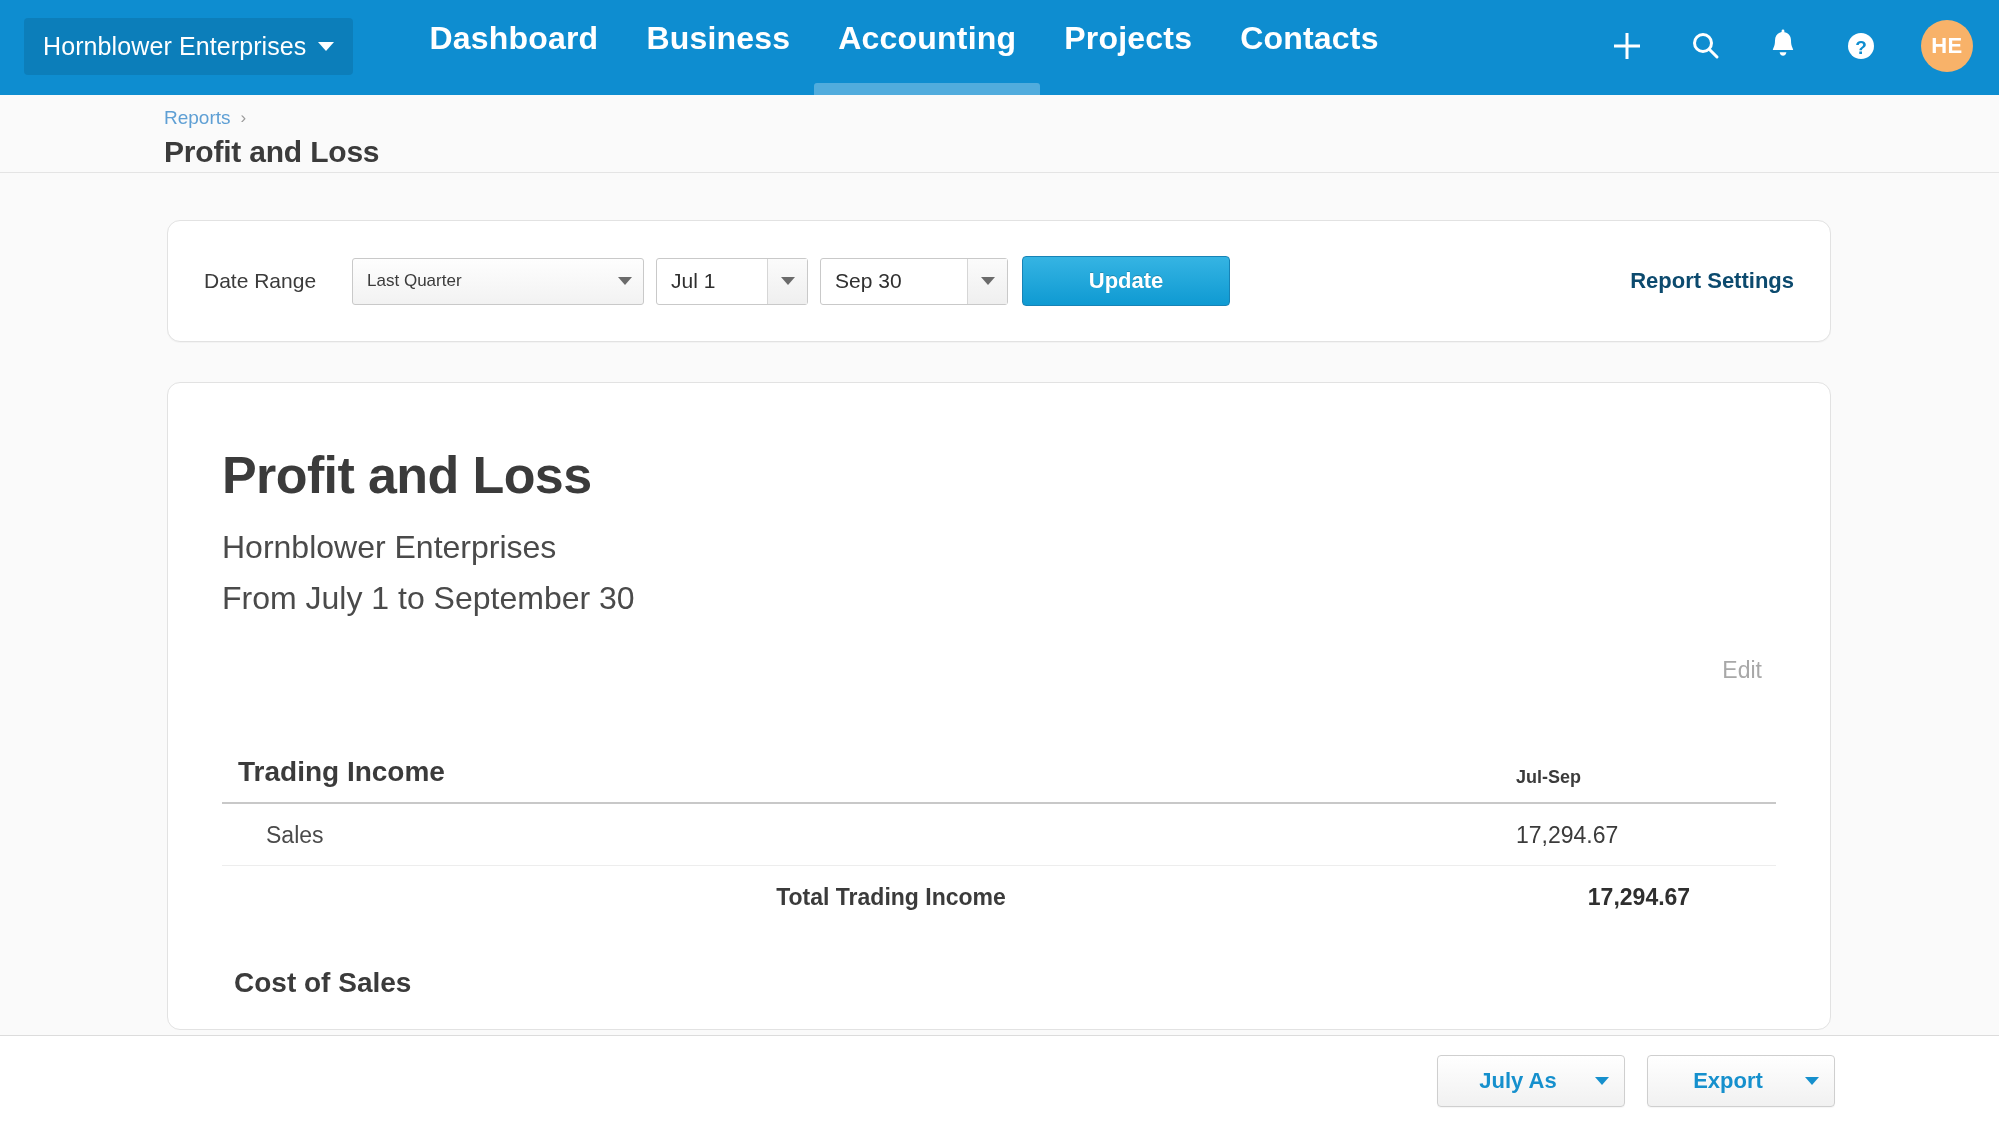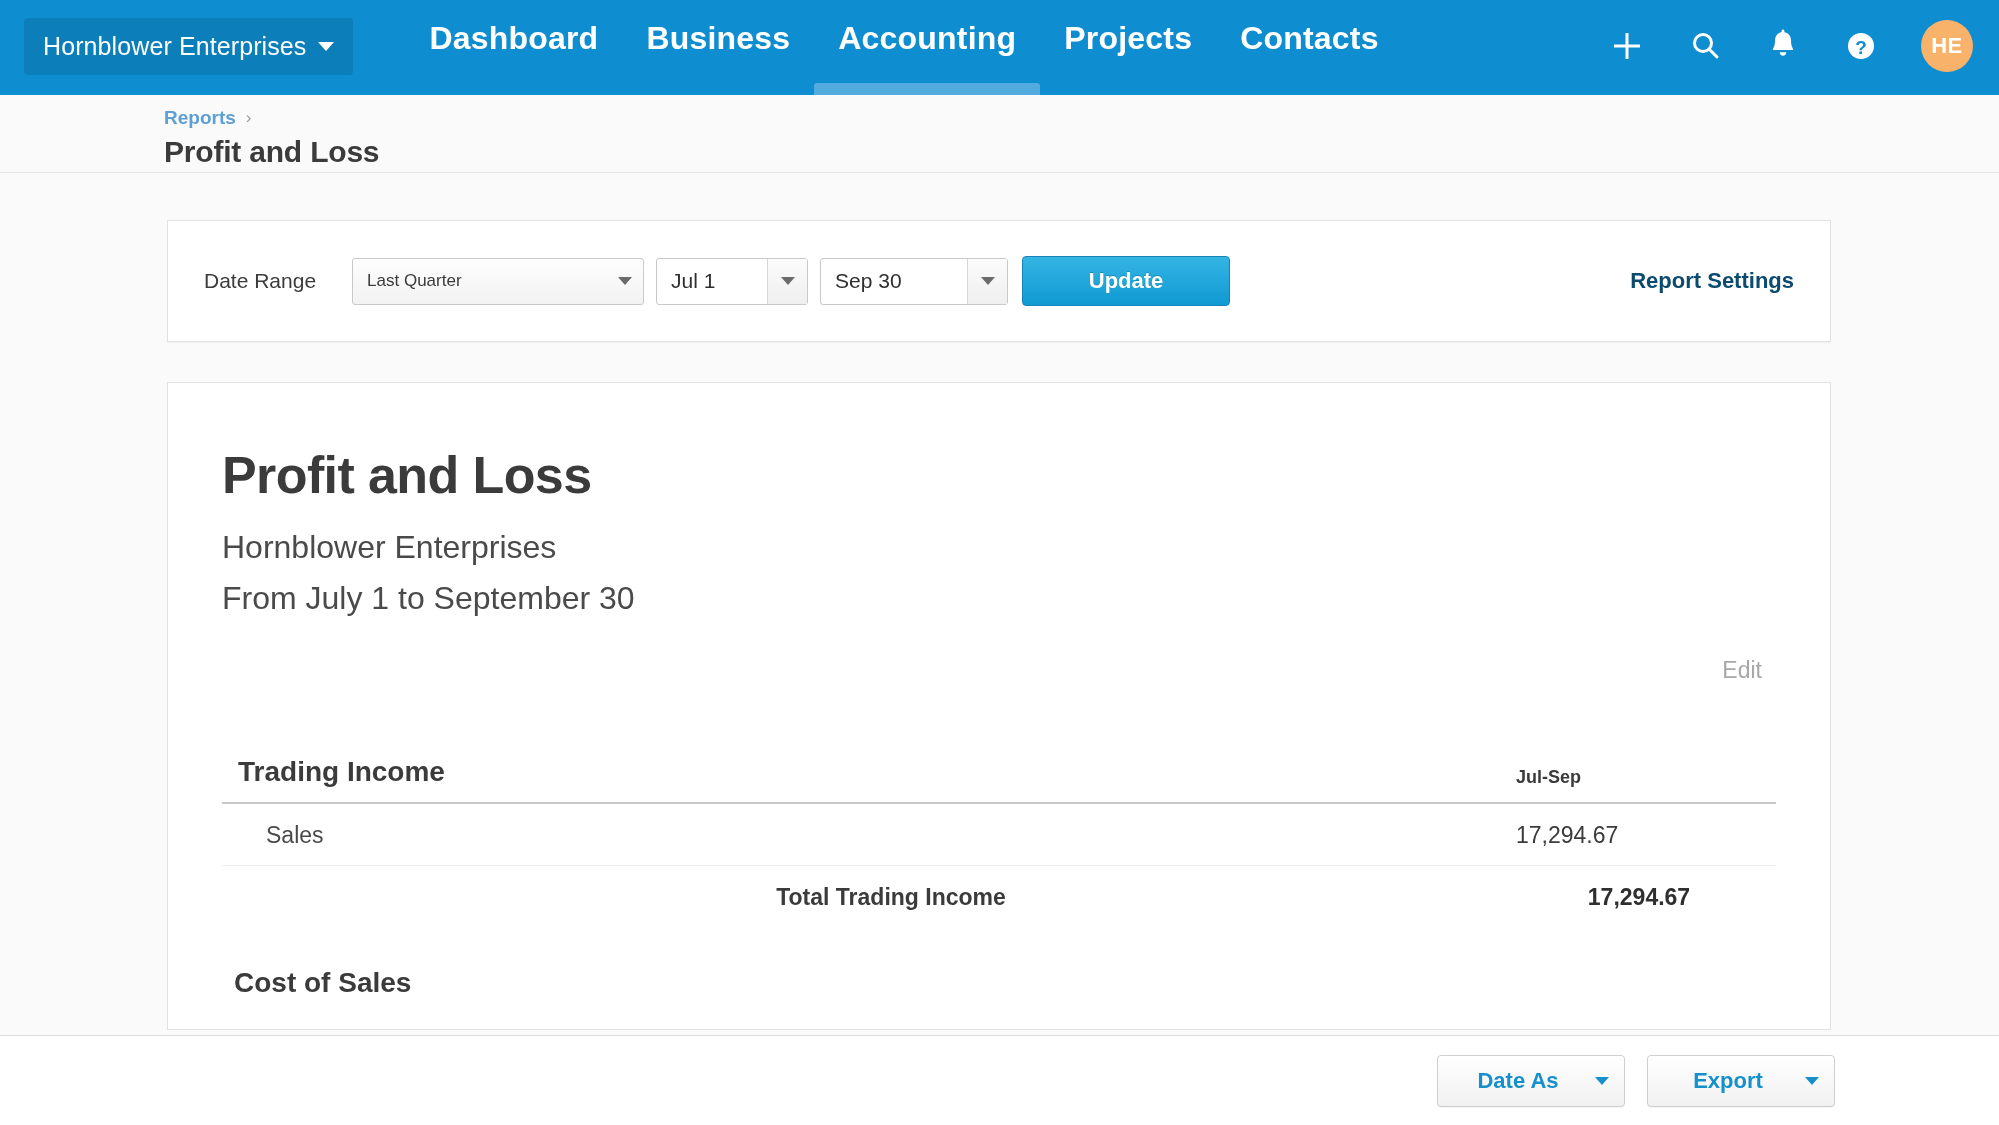--- a/index.html
+++ b/index.html
@@ -123,21 +123,20 @@
     display: flex;
     align-items: center;
     gap: 10px;
     height: 24px;
   }
   .breadcrumb-link {
     color: #5e9fd4;
     font-size: 19px;
     text-decoration: none;
     cursor: pointer;
-    font-weight: bold;
   }
   .breadcrumb-sep {
     color: #9b9b9b;
     font-size: 17px;
   }
   .page-title {
     margin-top: 5px;
     color: #3b3b3b;
     font-size: 30px;
     font-weight: bold;
@@ -150,21 +149,21 @@
     top: 173px; left: 0;
     width: 1999px;
     height: 952px;
     background: #fafafa;
   }
 
   
   .card {
     background: #ffffff;
     border: 1px solid #e2e2e2;
-    border-radius: 0;
+    border-radius: 13px;
   }
   .filter-card {
     position: absolute;
     left: 167px;
     top: 220px;
     width: 1664px;
     height: 122px;
     display: flex;
     align-items: center;
     padding: 0 36px 0 36px;
@@ -559,21 +558,21 @@
         <td class="row-value">17,294.67</td>
       </tr>
     </tbody>
   </table>
 
   <div class="next-section">Cost of Sales</div>
 </div>
 
 <div class="footer-bar">
   <div class="split-btn">
-    <span class="sb-label">Date As</span>
+    <span class="sb-label">July As</span>
     <span class="sb-arrow">
         <i class="caret-blue"></i>
       </span>
   </div>
   <div class="split-btn">
     <span class="sb-label">Export</span>
     <span class="sb-arrow">
         <i class="caret-blue"></i>
       </span>
   </div>

